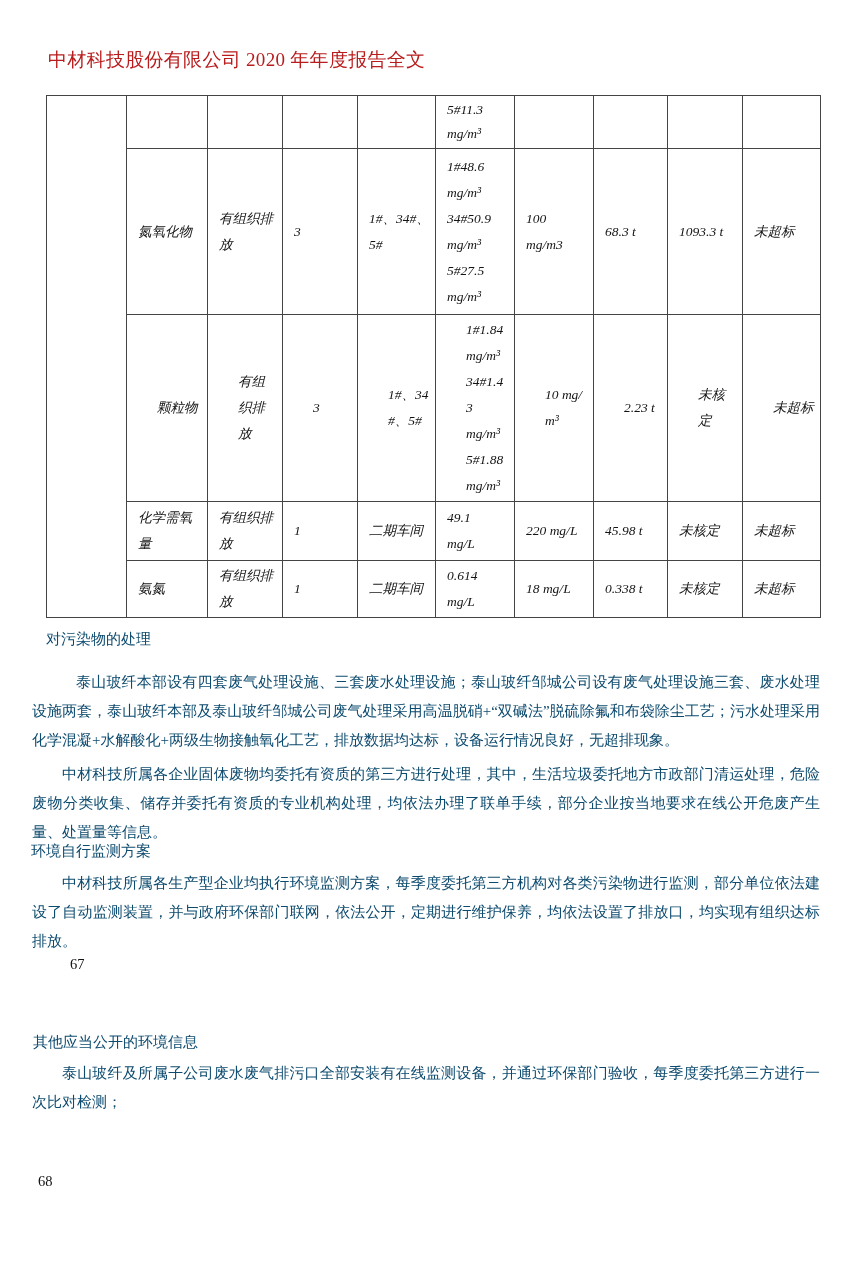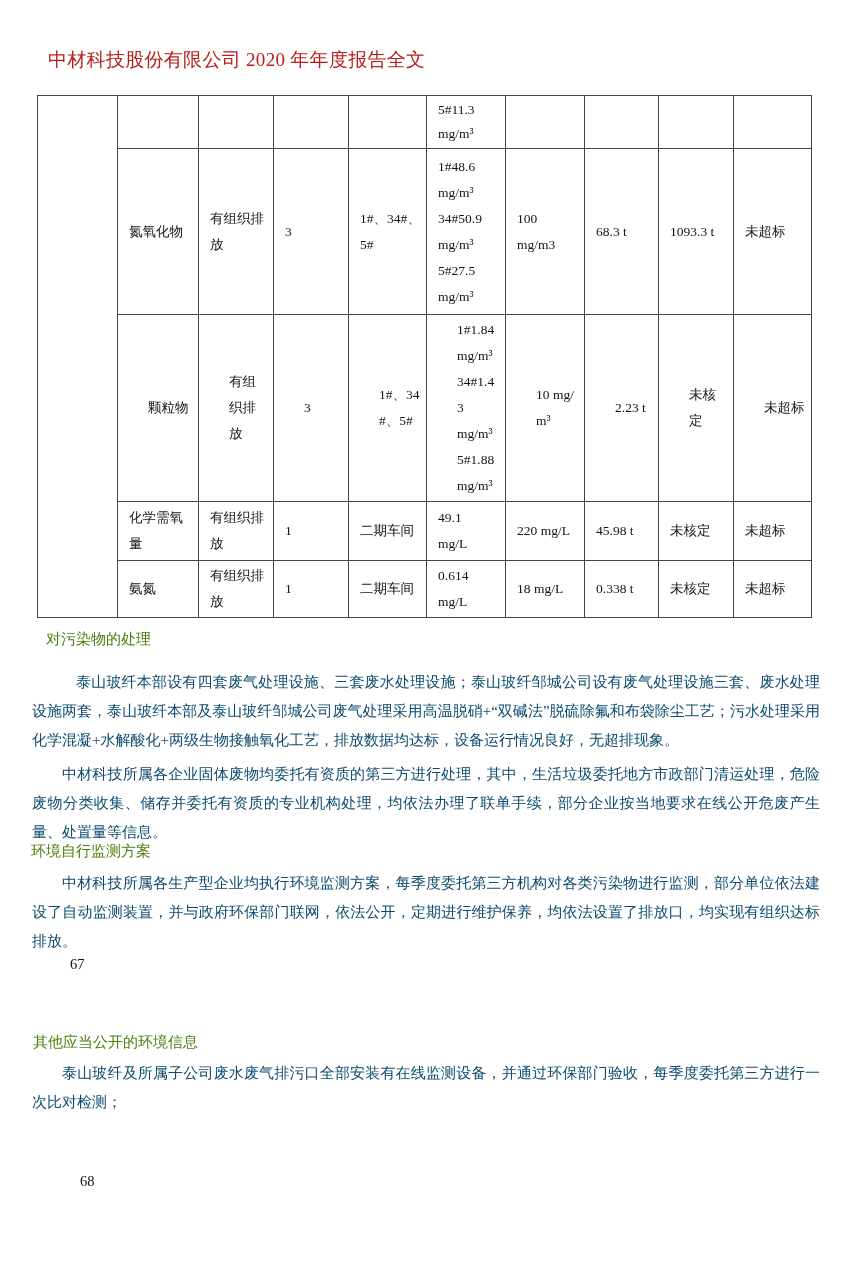--- a/index.html
+++ b/index.html
@@ -9,58 +9,59 @@
     position:relative;
     overflow:hidden;
     font-family:"Liberation Serif","DejaVu Serif",serif;
     color:#1a1a1a;
   }
   .doc-header{
     position:absolute;left:48px;top:47px;
     font-size:19px;letter-spacing:0.3px;color:#b91c1c;
   }
   table.emissions{
-    position:absolute;left:37px;top:95px;
+    position:absolute;left:46px;top:95px;
     width:774px;table-layout:fixed;
     border-collapse:collapse;
+    font-style:italic;
   }
   table.emissions td{
     border:1px solid #444;
     vertical-align:middle;
     padding:2px 5px 2px 11px;
     font-size:13.5px;
     line-height:26px;
     white-space:pre-line;
     word-break:break-all;
     overflow:hidden;
     color:#141414;
   }
   tr.r0 td{height:48px;line-height:24px;}
   tr.r1 td{height:161px;}
   tr.r2 td{height:161px;padding-left:30px;}
   tr.r3 td{height:54px;}
   tr.r4 td{height:52px;}
   td.left-col{border-top:1px solid #444;border-bottom:1px solid #444;height:auto;}
-  .h-sub{position:absolute;font-size:15px;color:#4d7c0f;}
+  .h-sub{position:absolute;font-size:15px;color:#0c4a6e;}
   .h-treat{left:46px;top:630px;}
   .h-monitor{left:31px;top:842px;}
   .h-other{left:33px;top:1033px;text-align:right;}
   p.body-p{
     position:absolute;left:32px;width:788px;margin:0;
     font-size:15px;line-height:29px;
     text-align:justify;text-justify:inter-ideograph;
     color:#0c4a6e;
   }
   .p1{top:668px;text-indent:44px;}
   .p2{top:760px;text-indent:30px;}
   .p3{top:869px;text-indent:30px;line-height:30px;}
   .p4{top:1059px;text-indent:30px;line-height:30px;}
   .pageno{position:absolute;left:38px;font-size:14.5px;color:#111;}
   .pn67{top:956px;margin-left:32px;}
-  .pn68{top:1173px;margin-left:42px;}
+  .pn68{top:1173px;}
 </style>
 </head>
 <body>
 
 <div>
 
   <div class="doc-header">中材科技股份有限公司 2020 年年度报告全文</div>
 
   <table class="emissions">
     <colgroup>

